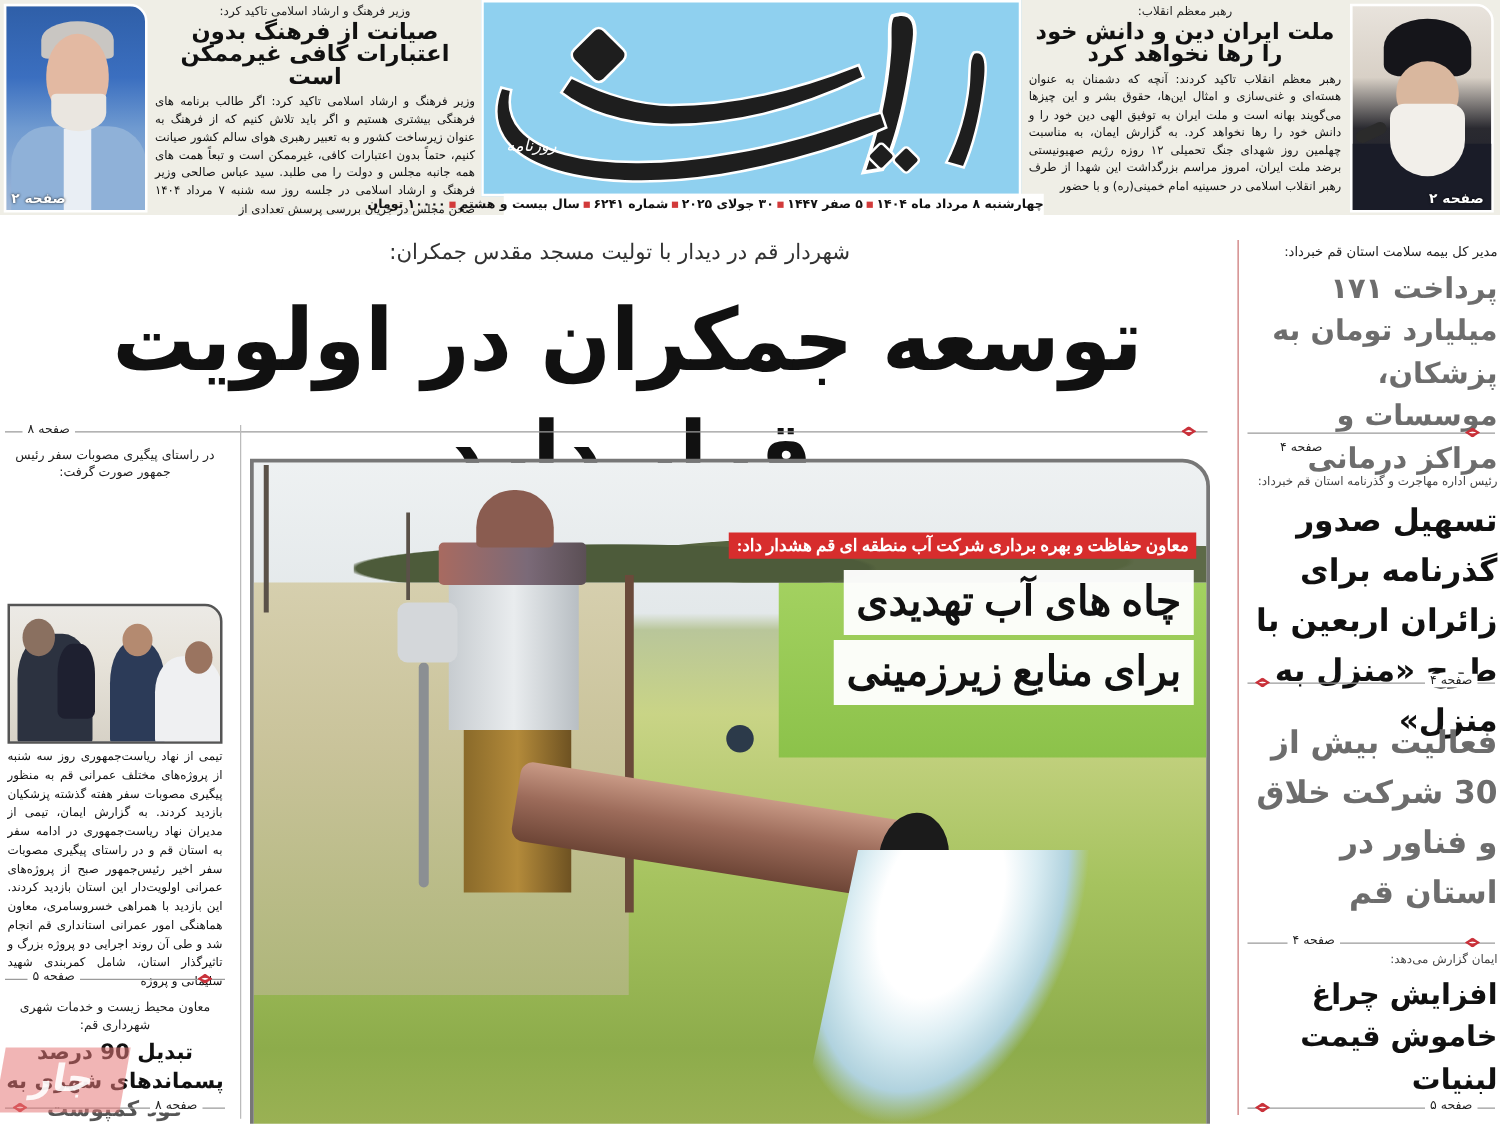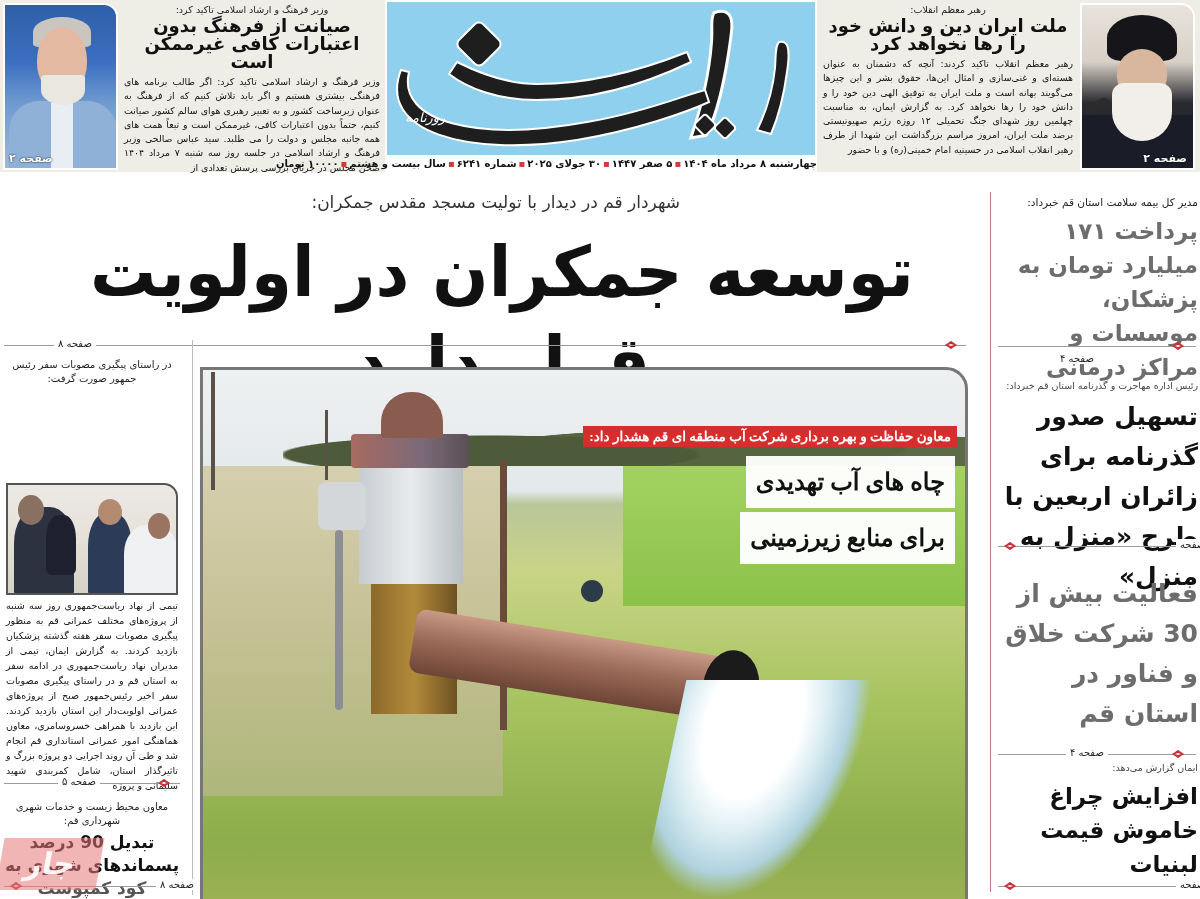--- a/index.html
+++ b/index.html
@@ -6,21 +6,21 @@
   html, body { width: 1200px; height: 899px; overflow: hidden; background: #ffffff; }
   body { font-family: "DejaVu Sans", sans-serif; color: #111; position: relative; }
 
   .abs { position: absolute; }
 
   
   .top-band { left: 0; top: 0; width: 1200px; height: 172px; background: #efeee6; }
   .masthead { left: 385px; top: 0; width: 432px; height: 157px; background: #8fd0ef; border: 2px solid #fff; overflow: hidden; }
   .masthead svg { position: absolute; left: 0; top: 0; }
   .masthead .roznameh { position: absolute; left: 18px; top: 108px; font-size: 13px; color: #fff; font-style: italic; }
-  .dateline { left: 385px; top: 155px; width: 432px; height: 17px; background: #fff; font-size: 10px; font-weight: bold; text-align: center; line-height: 17px; white-space: nowrap; letter-spacing: -0.2px; }
+  .dateline { left: 403px; top: 155px; width: 432px; height: 17px; background: #fff; font-size: 10px; font-weight: bold; text-align: center; line-height: 17px; white-space: nowrap; letter-spacing: -0.2px; }
   .dateline .dot { color: #d23a3a; padding: 0 2px; }
 
   .photo { border-radius: 0 14px 0 0; overflow: hidden; border: 2px solid #fff; }
   .photo-minister { left: 3px; top: 3px; width: 115px; height: 167px; background: linear-gradient(180deg,#2f5fa8 0%,#3b6fc0 35%,#6f9ad0 60%,#9fb8d8 100%); }
   .photo-leader { left: 1080px; top: 3px; width: 115px; height: 167px; background: linear-gradient(180deg,#e8e3dc 0%,#d8d0c6 35%,#2a2a30 60%,#1b1d2b 100%); }
   .face { position: absolute; border-radius: 50% 50% 45% 45%; }
   .photo-minister .face { left: 32px; top: 22px; width: 50px; height: 66px; background: #e3b9a2; }
   .photo-minister .hair { position: absolute; left: 28px; top: 12px; width: 58px; height: 30px; background: #c9c6c2; border-radius: 50% 50% 10% 10%; }
   .photo-minister .beard { position: absolute; left: 36px; top: 70px; width: 44px; height: 30px; background: #eae6e0; border-radius: 10% 10% 50% 50%; }
   .photo-minister .suit { position: absolute; left: 4px; top: 96px; width: 108px; height: 72px; background: #8fb1d8; border-radius: 30px 30px 0 0; }
@@ -40,21 +40,21 @@
   .top-story .body { font-size: 9.4px; line-height: 14.3px; text-align: justify; margin-top: 4px; color: #111; }
   .story-leader { left: 823px; top: 4px; width: 250px; }
   .story-minister { left: 124px; top: 4px; width: 256px; }
 
   
   .main-kicker { left: 300px; top: 192px; width: 380px; font-size: 17px; color: #333; text-align: right; }
   .main-headline { left: 22px; top: 232px; width: 960px; font-size: 66px; font-weight: 900; text-align: center; letter-spacing: -2px; line-height: 86px; font-family: "DejaVu Sans", sans-serif; transform: scaleY(1.05); }
   .rule { height: 1px; background: #9b9b9b; }
   .diamond { width: 12px; height: 8px; border: 1.5px solid #c9313a; transform: rotate(0deg); border-radius: 1px; clip-path: polygon(50% 0,100% 50%,50% 100%,0 50%); background: #c9313a; }
   .diamond-inner { position: absolute; inset: 2px; background: #fff; clip-path: polygon(50% 0,100% 50%,50% 100%,0 50%); }
-  .page-ref { font-size: 10px; color: #222; background: #fff; padding: 0 4px; margin-left: 36px; }
+  .page-ref { font-size: 10px; color: #222; background: #fff; padding: 0 4px; }
   .right-col-border { left: 990px; top: 192px; width: 1px; height: 700px; background: #c77; }
   .rc-story { position: absolute; left: 998px; width: 200px; text-align: right; }
   .rc-story .kicker { font-size: 10.5px; font-weight: normal; color: #222; }
   .rc-story .kicker.light { font-weight: normal; color: #444; font-size: 9.5px; }
   .rc-story .headline { font-size: 23px; font-weight: bold; line-height: 34px; margin-top: 6px; }
   .rc-story .headline.grey { color: #6d6d6d; }
   .rc-story .headline.big { font-size: 25px; line-height: 40px; }
 
   
   .lc-story { position: absolute; left: 4px; width: 176px; text-align: center; }
@@ -78,21 +78,21 @@
   .pump-box { position: absolute; left: 115px; top: 112px; width: 48px; height: 48px; background: #d4d7da; border-radius: 8px; }
   .pump-base { position: absolute; left: 168px; top: 214px; width: 86px; height: 130px; background: linear-gradient(90deg,#8a6a2a,#b38a3a 50%,#6e5222); }
   .pipe { position: absolute; left: 210px; top: 238px; width: 330px; height: 64px; background: linear-gradient(180deg,#c99a86 0%,#9c6b5a 45%,#6d4536 100%); border-radius: 10px; transform: rotate(9deg); transform-origin: left center; }
   .pipe-end { position: absolute; left: 500px; top: 280px; width: 56px; height: 74px; background: #1b1b1b; border-radius: 50%; transform: rotate(9deg); }
   .water { position: absolute; left: 460px; top: 310px; width: 190px; height: 220px; background: radial-gradient(ellipse at 40% 20%, #ffffff 0 30%, #d9ecf2 45%, #b0d2de 60%, transparent 70%); transform: skewX(-12deg); }
   .hose { position: absolute; left: 132px; top: 160px; width: 8px; height: 180px; background: #8b8f93; border-radius: 4px; }
   .gauge { position: absolute; left: 378px; top: 210px; width: 22px; height: 22px; background: #2c3a4a; border-radius: 50%; }
   .stake { position: absolute; left: 297px; top: 90px; width: 7px; height: 270px; background: #6a4a3a; }
 
   .photo-kicker { position: absolute; right: 8px; top: 56px; background: #d72d2d; color: #fff; font-size: 13.5px; font-weight: bold; padding: 2px 6px; white-space: nowrap; }
-  .photo-head { position: absolute; right: 10px; background: rgba(255,255,255,0.96); font-size: 24px; font-weight: 900; padding: 0 10px; line-height: 52px; white-space: nowrap; letter-spacing: -1px; }
+  .photo-head { position: absolute; right: 10px; background: rgba(255,255,255,0.96); font-size: 33px; font-weight: 900; padding: 0 10px; line-height: 52px; white-space: nowrap; letter-spacing: -1px; }
   .photo-head.l1 { top: 86px; }
   .photo-head.l2 { top: 142px; }
   .photo-page { position: absolute; left: 6px; bottom: 4px; font-size: 10px; font-weight: bold; color: #fff; text-shadow: 0 0 2px #000; }
 
   
   .watermark { left: 0; top: 838px; width: 100px; height: 52px; background: rgba(230,120,120,0.55); color: rgba(255,255,255,0.9); font-size: 30px; font-weight: 900; text-align: center; line-height: 52px; transform: skewX(-10deg); }
 </style>
 </head>
 <body>
 

